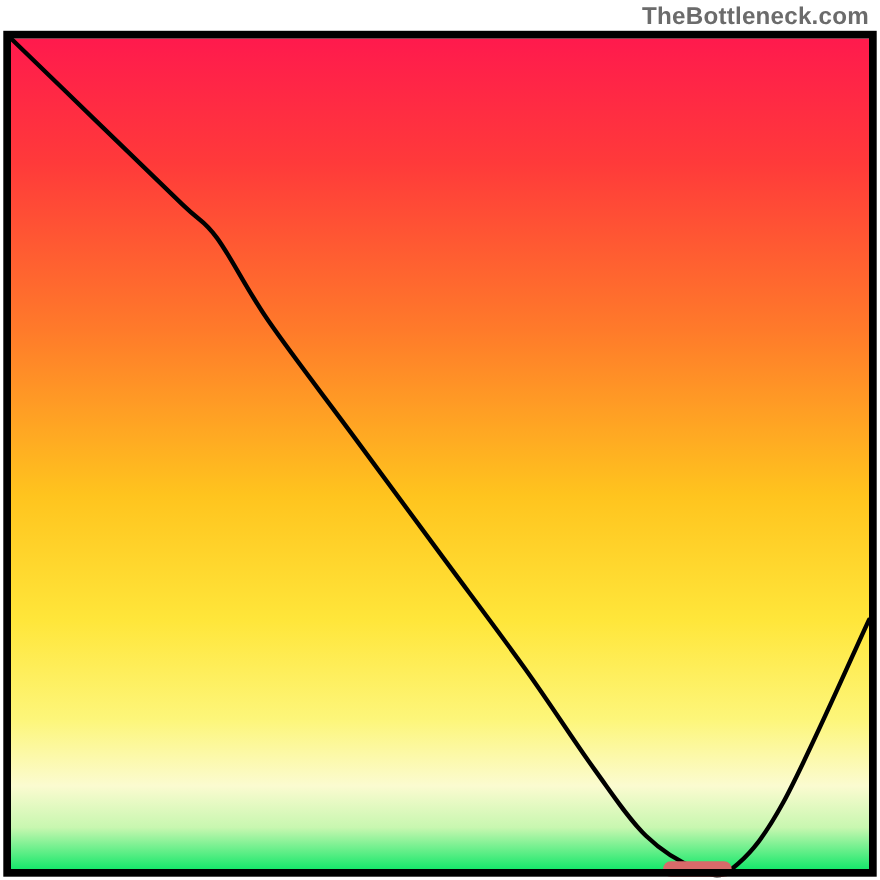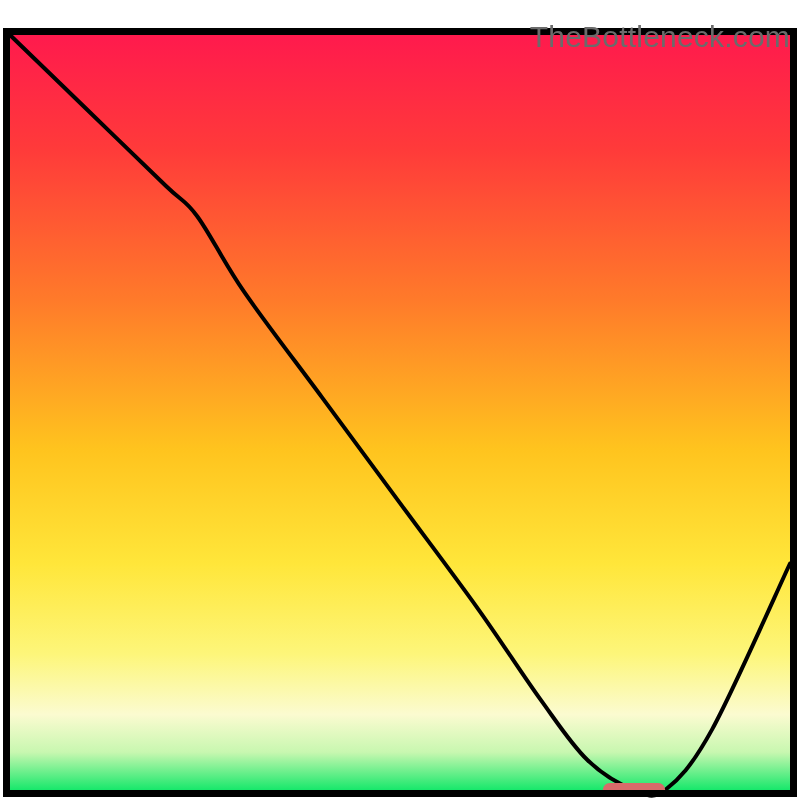--- a/index.html
+++ b/index.html
@@ -10,24 +10,24 @@
     background: #ffffff;
     font-family: Arial, Helvetica, sans-serif;
   }
   .container {
     position: relative;
     width: 800px;
     height: 800px;
   }
   .watermark {
     position: absolute;
-    top: 20px;
+    top: 2px;
     right: 10px;
-    font-size: 30px;
-    font-weight: 400;
+    font-size: 22px;
+    font-weight: 700;
     color: #6b6b6b;
     letter-spacing: 0.2px;
   }
   svg {
     display: block;
   }
 </style>
 </head>
 <body>
 

